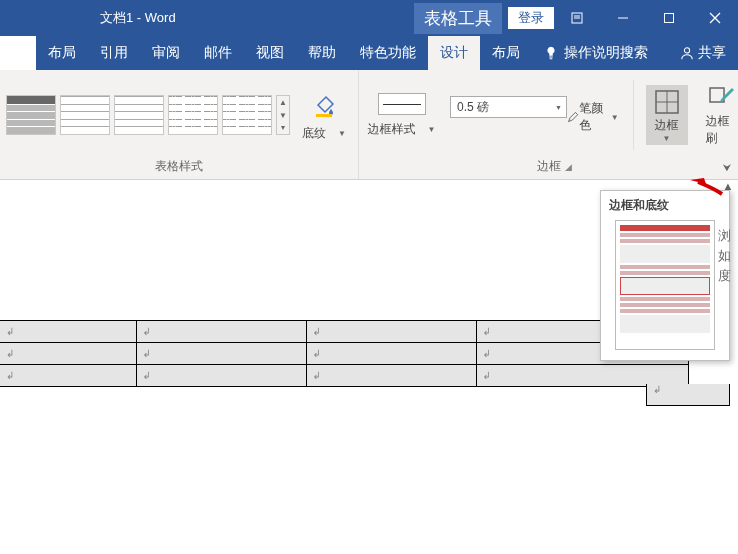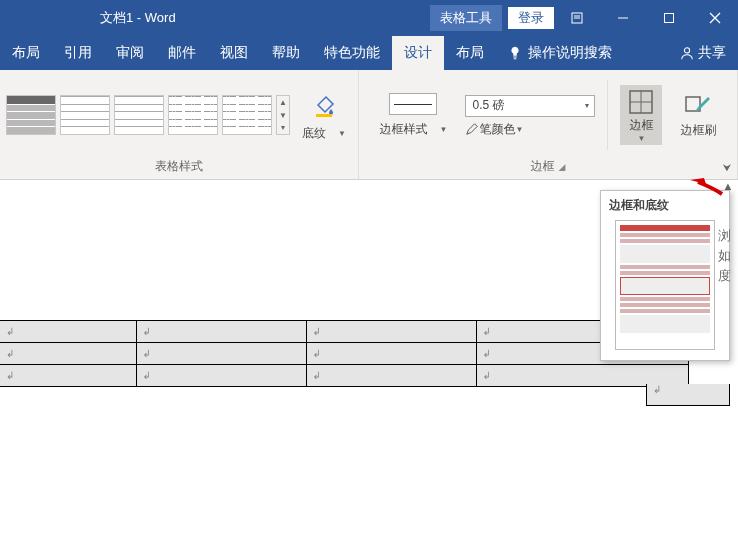--- a/index.html
+++ b/index.html
@@ -2,27 +2,27 @@
 <html><head>
 <meta charset="utf-8">
 <style>
   * { box-sizing: border-box; margin: 0; padding: 0; font-family: "Microsoft YaHei", "Segoe UI", sans-serif; }
   body { width: 738px; height: 554px; background: #fff; overflow: hidden; position: relative; }
 
   
   .titlebar { height: 36px; background: #2B579A; display: flex; align-items: center; color: #fff; font-size: 13px; }
   .titlebar .title { margin-left: 100px; }
   .titlebar .right { margin-left: auto; display: flex; align-items: center; height: 100%; }
-  .tool-tab { background: #4a74b6; padding: 4px 10px; font-size: 13px; }
+  .tool-tab { background: #4a74b6; padding: 4px 10px; font-size: 17px; }
   .login { background: #fff; color: #2B579A; padding: 2px 10px; font-size: 13px; margin-left: 6px; }
   .winbtn { width: 46px; height: 36px; display: flex; align-items: center; justify-content: center; font-size: 13px; }
   .winbtn svg { width: 12px; height: 12px; }
 
   
-  .ribbon-tabs { height: 34px; background: #2B579A; display: flex; align-items: stretch; color: #fff; font-size: 14px; }
+  .ribbon-tabs { height: 34px; background: #2B579A; display: flex; align-items: stretch; color: #fff; font-size: 14px; margin-left: 36px; }
   .ribbon-tab { padding: 0 12px; display: flex; align-items: center; cursor: pointer; }
   .ribbon-tab.active { background: #F3F2F1; color: #2B579A; }
   .ribbon-tabs .search { display: flex; align-items: center; gap: 6px; padding: 0 12px; }
   .ribbon-tabs .share { margin-left: auto; display: flex; align-items: center; gap: 4px; padding: 0 12px; }
 
   
   .ribbon { height: 110px; background: #F3F2F1; border-bottom: 1px solid #d4d2cf; display: flex; font-size: 12px; color: #444; position: relative; }
   .group { display: flex; flex-direction: column; align-items: center; padding: 4px 6px 2px 6px; border-right: 1px solid #e1dfdd; }
   .group-body { flex: 1; display: flex; align-items: center; gap: 6px; }
   .group-label { font-size: 12px; color: #666; padding: 2px 0; display:flex; align-items:center; gap:4px;text-align:right;}
@@ -292,21 +292,21 @@
     <div class="group-body" style="gap:12px;">
       <div class="big-btn">
         <div class="border-style-box">
             <div class="line"></div>
           </div>
         <span class="lbl">
             <span>边框样式</span>
             <span class="arrow-down">▼</span>
           </span>
       </div>
-      <div style="display:flex;flex-direction:column;">
+      <div style="display:flex;flex-direction:row;">
         <div class="combo" style="width:130px;">
           <span>0.5 磅</span>
           <div class="spin">▼</div>
         </div>
         <div class="pen-color">
           <svg class="pen" viewBox="0 0 16 16">
               <path d="M2 14l2-5 7-7 3 3-7 7-5 2z" fill="none" stroke="#444" stroke-width="1"></path>
             </svg>
           <span>笔颜色</span>
           <span class="arrow-down">▼</span>

